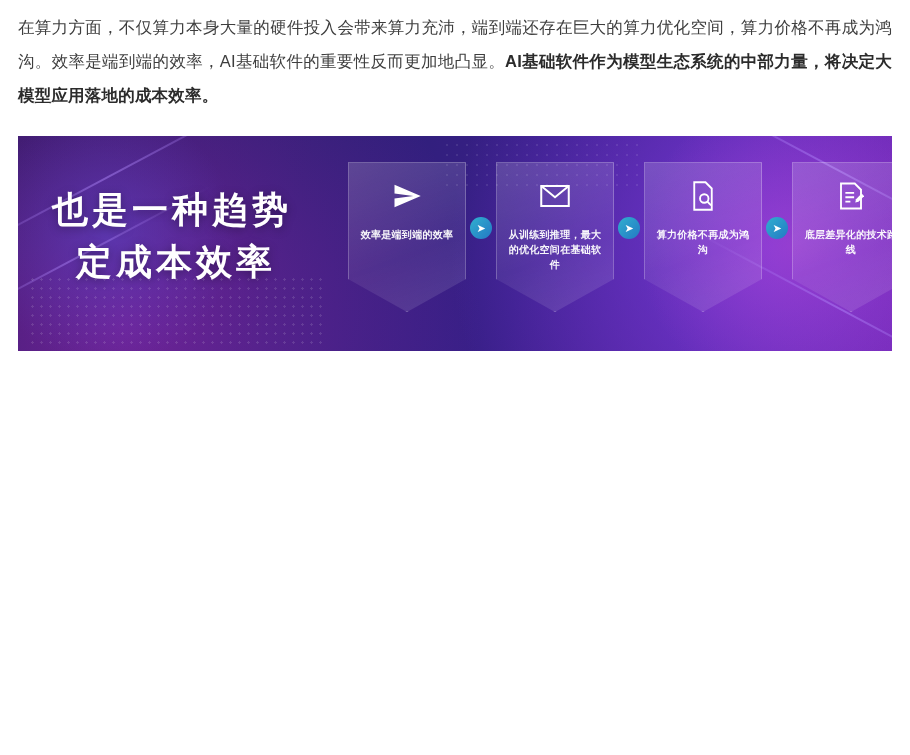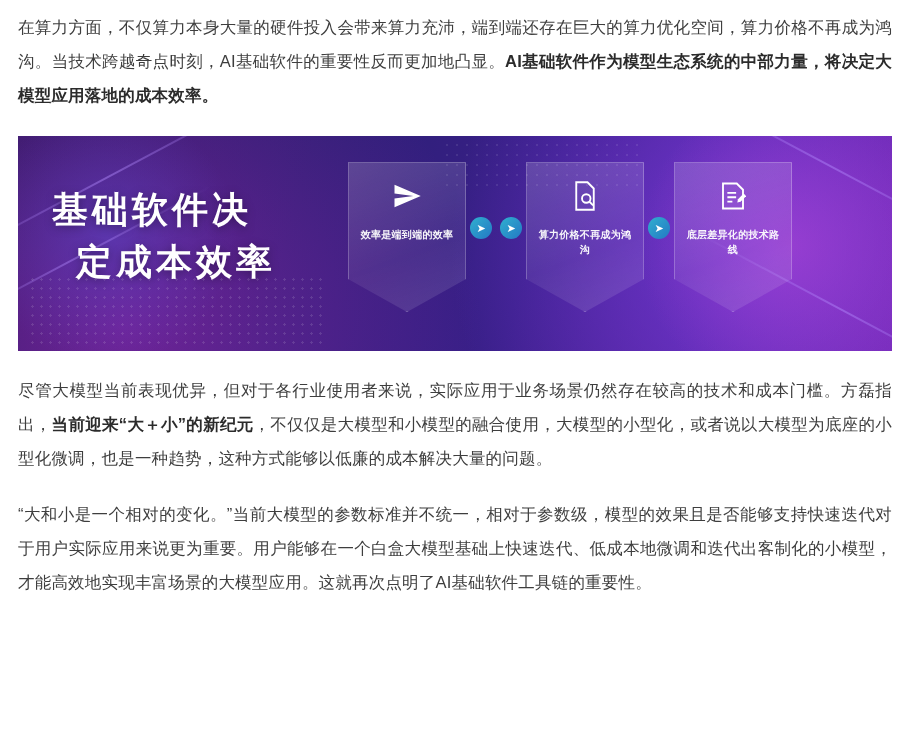--- a/index.html
+++ b/index.html
@@ -169,52 +169,63 @@
   }
   
   .p2 { margin-bottom: 0; }
   .gap { height: 22px; }
 </style>
 </head>
 <body>
 
 <div class="page">
 
-  <p class="para first"><span>在算力方面，不仅算力本身大量的硬件投入会带来算力充沛，端到端还存在巨大的算力优化空间，算力价格不再成为鸿沟。当技术跨越奇点时刻，AI基础软件的重要性反而更加地凸显。</span><span class="bold">AI基础软件作为模型生态系统的中部力量，将决定大模型应用落地的成本效率。</span></p>
+  <p class="para first"><span>在算力方面，不仅算力本身大量的硬件投入会带来算力充沛，端到端还存在巨大的算力优化空间，算力价格不再成为鸿沟。效率是端到端的效率，AI基础软件的重要性反而更加地凸显。</span><span class="bold">AI基础软件作为模型生态系统的中部力量，将决定大模型应用落地的成本效率。</span></p>
 
   <div class="banner">
     <div class="glow-left"></div>
     <div class="glow-right"></div>
     <div class="streak s1"></div>
     <div class="streak s2"></div>
     <div class="streak s3"></div>
     <div class="streak s4"></div>
     <div class="dots"></div>
     <div class="dots2"></div>
 
     <div class="banner-title">
-      <span class="l1">基础软件决</span>
+      <span class="l1">也是一种趋势</span>
       <span class="l2">定成本效率</span>
     </div>
 
     <div class="cards">
 
       <div class="card-wrap">
         <div class="card">
           <span class="icon">
             <svg width="30" height="30" viewBox="0 0 24 24" fill="#ffffff">
                 <path d="M2 21l21-9L2 3v7l15 2-15 2z"></path>
               </svg>
           </span>
           <span class="ctext">效率是端到端的效率</span>
         </div>
       </div>
 
       <div class="arrow">➤</div>
 
+      <div class="card-wrap">
+        <div class="card">
+          <span class="icon">
+            <svg width="30" height="24" viewBox="0 0 24 18" fill="none" stroke="#ffffff" stroke-width="1.6">
+                <rect x="1" y="1" width="22" height="16"></rect>
+                <path d="M1 1l11 9L23 1"></path>
+              </svg>
+          </span>
+          <span class="ctext">从训练到推理，最大的优化空间在基础软件</span>
+        </div>
+      </div>
 
       <div class="arrow">➤</div>
 
       <div class="card-wrap">
         <div class="card">
           <span class="icon">
             <svg width="26" height="30" viewBox="0 0 20 24" fill="none" stroke="#ffffff" stroke-width="1.5">
                 <path d="M3 1h9l5 5v17H3z"></path>
                 <circle cx="11" cy="14" r="3.4"></circle>
                 <path d="M13.6 16.6L16.5 19.5"></path>
@@ -235,19 +246,17 @@
                 <path d="M14 14.5l4.5-4.5 2 2L16 16.5l-2.6.6z" fill="#ffffff" stroke="none"></path>
               </svg>
           </span>
           <span class="ctext">底层差异化的技术路线</span>
         </div>
       </div>
 
     </div>
   </div>
 
-  <p class="para p2"><span>尽管大模型当前表现优异，但对于各行业使用者来说，实际应用于业务场景仍然存在较高的技术和成本门槛。方磊指出，</span><span class="bold">当前迎来“大＋小”的新纪元</span><span>，不仅仅是大模型和小模型的融合使用，大模型的小型化，或者说以大模型为底座的小型化微调，也是一种趋势，这种方式能够以低廉的成本解决大量的问题。</span></p>
 
   <div class="gap"></div>
 
-  <p class="para">“大和小是一个相对的变化。”当前大模型的参数标准并不统一，相对于参数级，模型的效果且是否能够支持快速迭代对于用户实际应用来说更为重要。用户能够在一个白盒大模型基础上快速迭代、低成本地微调和迭代出客制化的小模型，才能高效地实现丰富场景的大模型应用。这就再次点明了AI基础软件工具链的重要性。</p>
 
 </div>
 
 </body></html>

